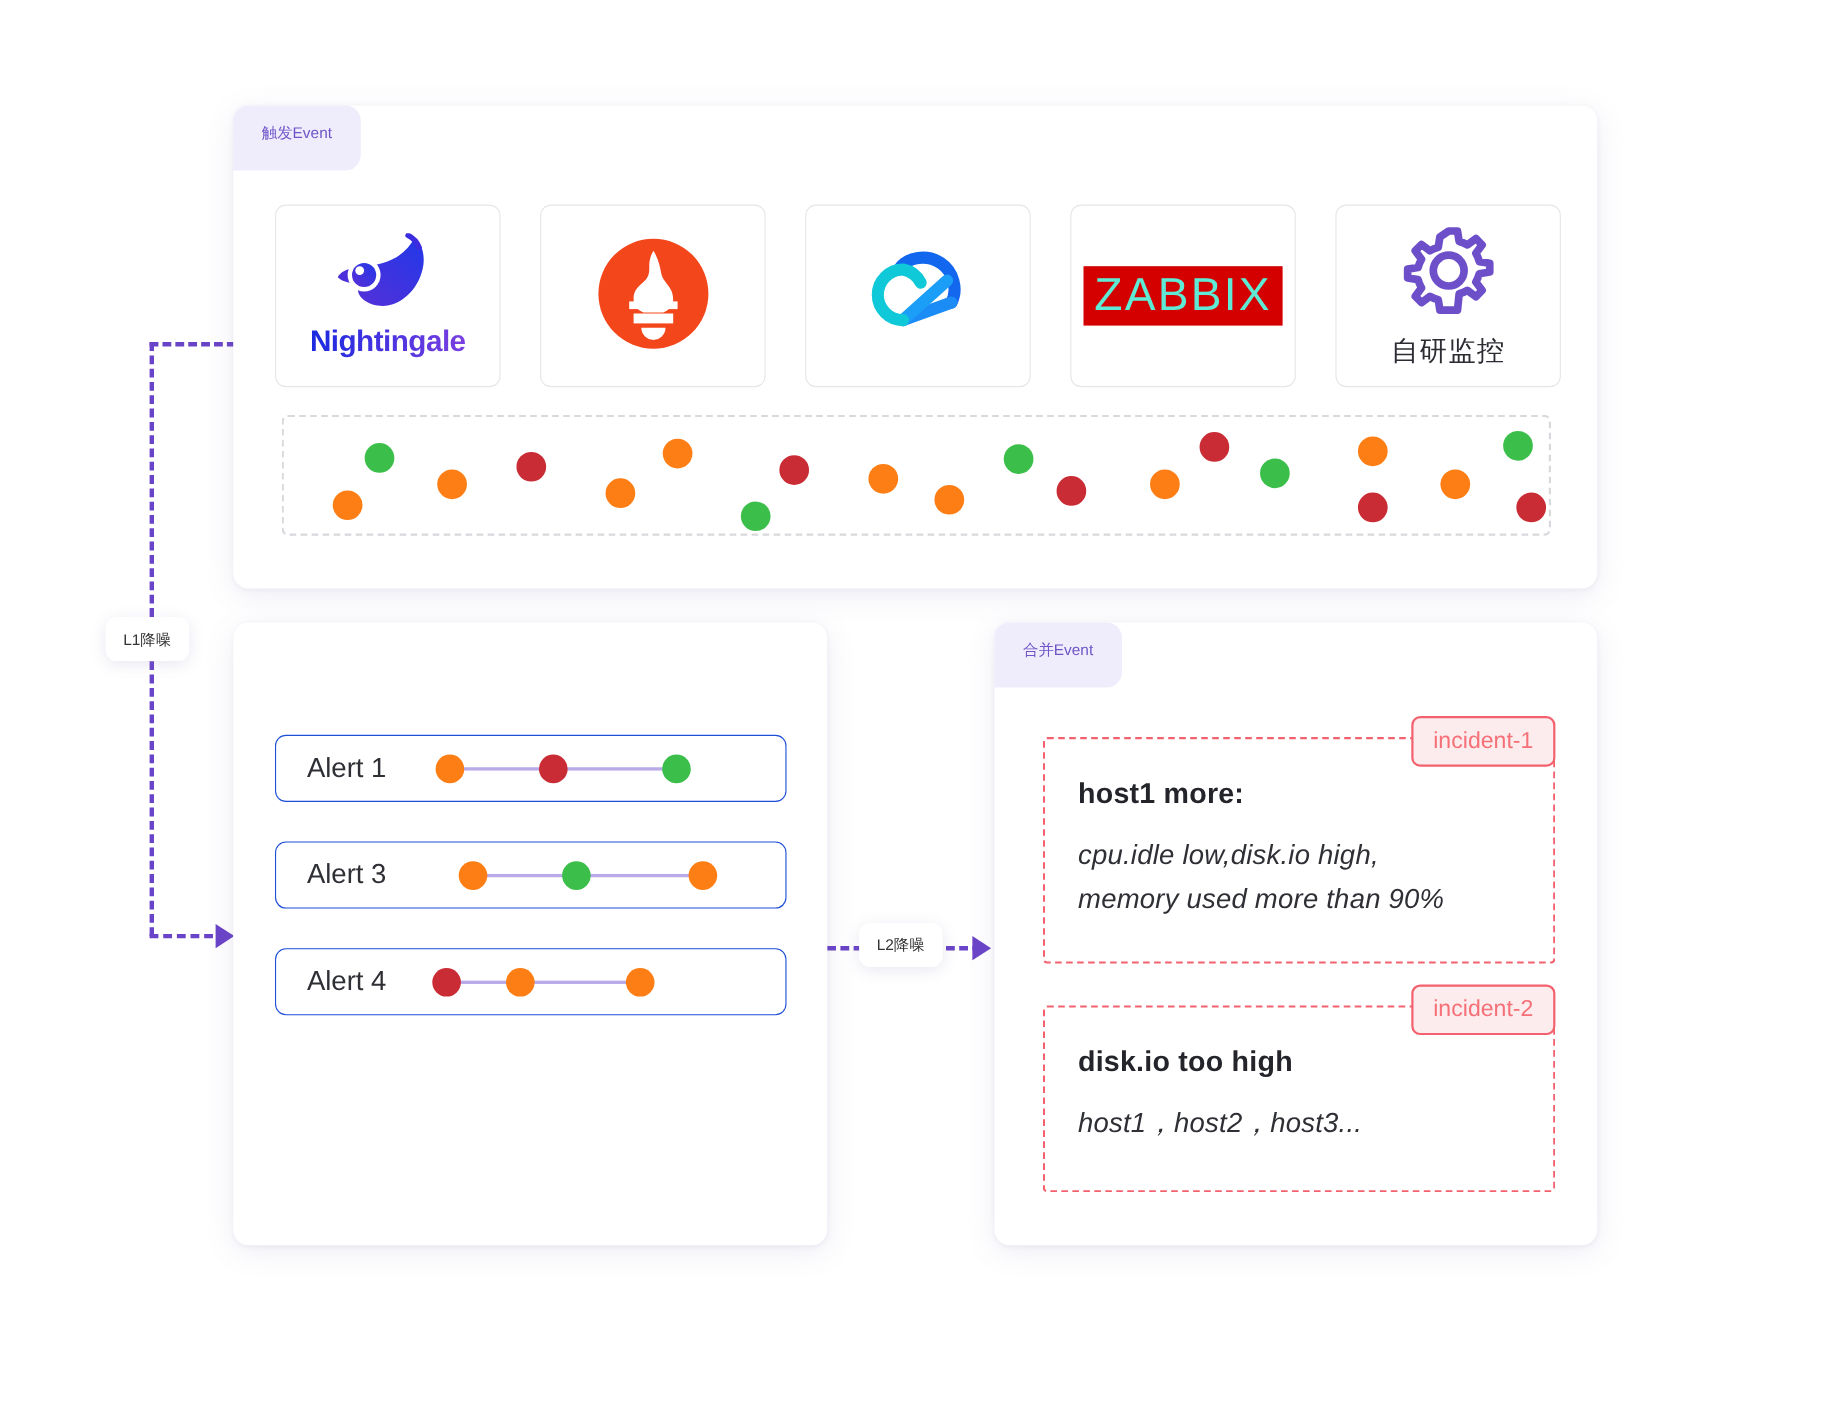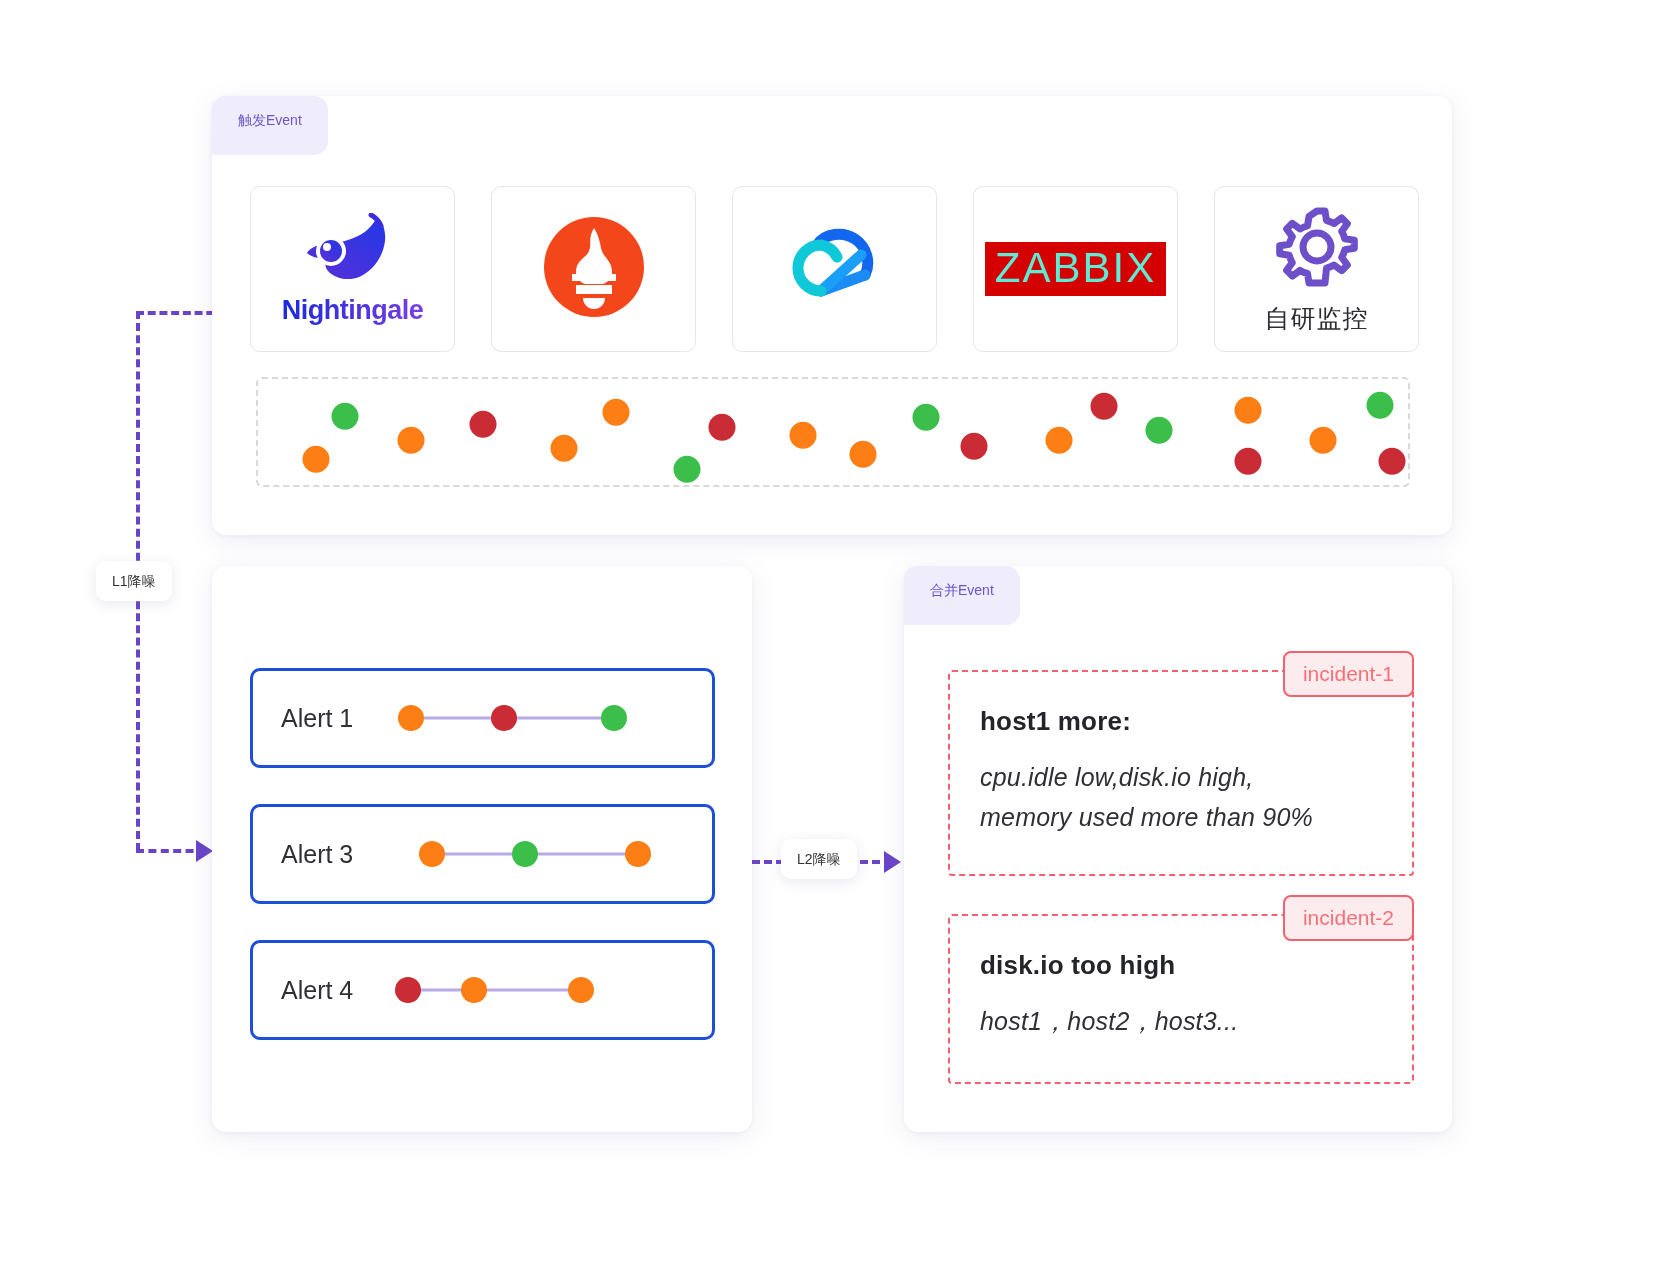--- a/index.html
+++ b/index.html
@@ -125,22 +125,22 @@
     width: 540px;
     height: 566px;
   }
   .alert-list {
     position: absolute;
     left: 38px;
     top: 102px;
     width: 465px;
   }
   .alert-row {
-    height: 100px;
-    border: 3px solid #1d4ed8;
+    height: 61px;
+    border: 1px solid #1d4ed8;
     border-radius: 10px;
     box-sizing: border-box;
     display: flex;
     align-items: center;
     margin-bottom: 36px;
     background: #fff;
   }
   .alert-name {
     font-size: 25px;
     color: #2f3036;

